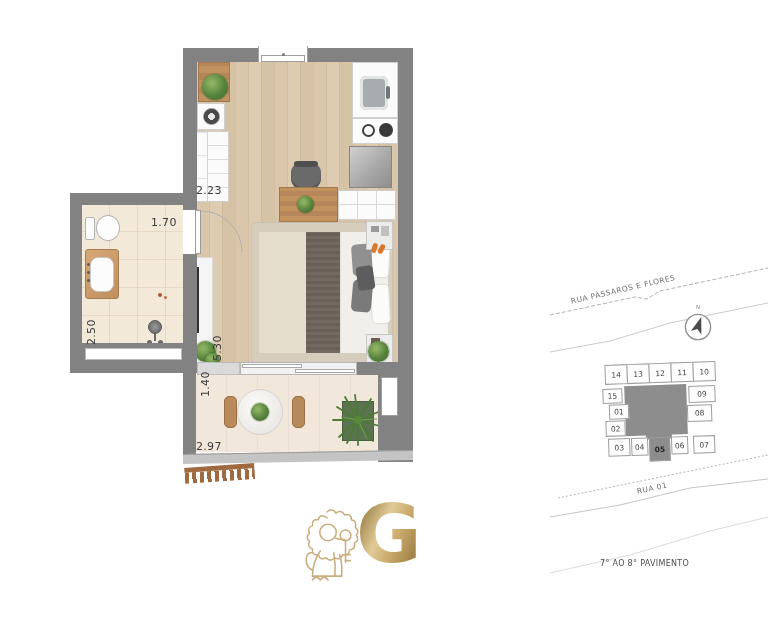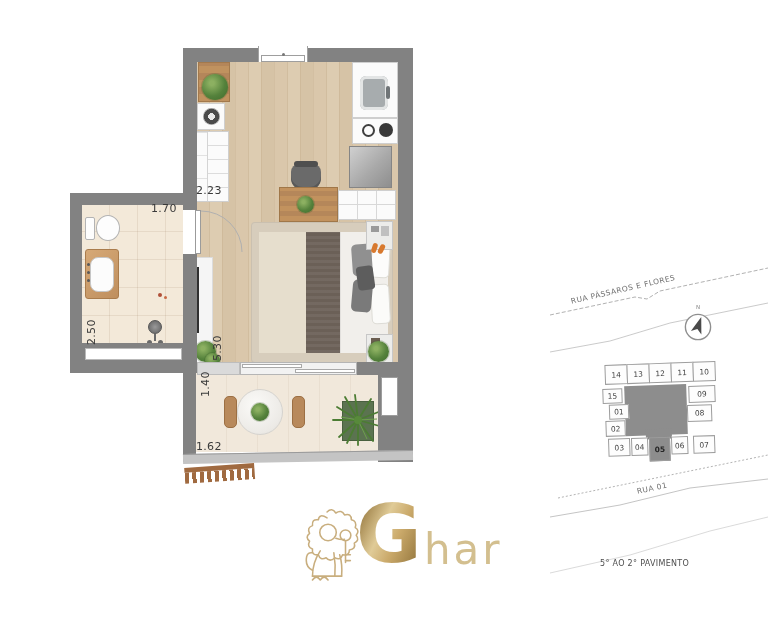--- a/index.html
+++ b/index.html
@@ -163,38 +163,38 @@
       <div class="abs" style="right:1px;bottom:1px;width:60px;height:4px;background:#fff;border:1px solid #a9a9a9"></div>
     </div>
 
     <div class="furn" style="left:183px;top:452px;width:230px;height:10px;background:#c4c4c4;border-top:1px solid #9a9a9a;transform:rotate(-1deg)"></div>
     <div class="furn" style="left:184px;top:463px;width:70px;height:17px;transform:rotate(-4deg);transform-origin:right top">
       <div class="abs" style="left:0;top:0;width:70px;height:5px;background:#a06a40"></div>
       <div class="abs" style="left:0;top:5px;width:70px;height:11px;background:repeating-linear-gradient(90deg,#a06a40 0 4px,transparent 4px 7.5px)"></div>
     </div>
 
     <span class="dim" style="left:196px;top:184px">2.23</span>
-    <span class="dim" style="left:151px;top:202px">1.70</span>
+    <span class="dim" style="left:151px;top:216px">1.70</span>
     <span class="dim v" style="left:85px;top:345px">2.50</span>
     <span class="dim v" style="left:211px;top:361px">5.30</span>
     <span class="dim v" style="left:199px;top:397px">1.40</span>
-    <span class="dim" style="left:196px;top:440px">1.62</span>
+    <span class="dim" style="left:196px;top:440px">2.97</span>
   </div>
 
   <div class="abs" style="left:545px;top:250px;width:223px;height:340px">
     <svg class="abs" style="left:5px;top:5px;width:218px;height:340px" viewBox="0 0 218 340">
       <polyline points="0,60 85,42 97,44 110,36 218,13" stroke="#a8a8a8" stroke-width="0.9" fill="none" stroke-dasharray="4,2"></polyline>
       <polyline points="0,97 60,86 120,68 218,48" stroke="#c4c4c4" stroke-width="0.9" fill="none"></polyline>
       <polyline points="8,243 218,200" stroke="#9f9f9f" stroke-width="0.8" fill="none" stroke-dasharray="2,2"></polyline>
       <polyline points="0,262 70,250 140,233 218,224" stroke="#bdbdbd" stroke-width="0.9" fill="none"></polyline>
       <polyline points="0,318 80,300 160,276 218,262" stroke="#d0d0d0" stroke-width="0.8" fill="none"></polyline>
     </svg>
     <span class="street" style="left:25px;top:47px;transform:rotate(-13deg);transform-origin:left top">RUA PÁSSAROS E FLORES</span>
     <span class="street" style="left:91px;top:237px;transform:rotate(-12deg);transform-origin:left top">RUA 01</span>
-    <span class="caption" style="left:55px;top:309px">5° AO 2° PAVIMENTO</span>
+    <span class="caption" style="left:55px;top:309px">7° AO 8° PAVIMENTO</span>
 
     <svg class="abs" style="left:138px;top:62px;width:30px;height:30px" viewBox="0 0 30 30">
       <circle cx="15" cy="15" r="12.6" fill="#ffffff" stroke="#8f8f8f" stroke-width="1.4"></circle>
       <polygon points="15,4.5 20.5,21 15,17 9.5,21" fill="#4a4a4a" transform="rotate(18 15 15)"></polygon>
     </svg>
     <span class="north-n" style="left:151px;top:54px">N</span>
 
     <div class="abs" style="left:54px;top:107px;width:122px;height:106px;transform:rotate(-2deg)">
       <div class="abs" style="left:26px;top:28px;width:62px;height:50px;background:#8d8d8d"></div>
       <div class="abs" style="left:46px;top:72px;width:26px;height:10px;background:#8d8d8d"></div>
@@ -232,16 +232,15 @@
         <path d="M52 56 l5 0"></path>
         <path d="M26 46 q-8 12 -8 26"></path>
         <path d="M40 48 q2 12 1 24"></path>
         <path d="M46 50 q3 10 2 22"></path>
         <path d="M18 72 l30 0"></path>
         <path d="M18 76 q4 -6 8 0 q4 -6 8 0"></path>
         <path d="M18 66 q-8 -4 -6 -14 q1 -5 6 -4"></path>
       </g>
     </svg>
     <span class="logo-g" style="left:66px;top:-5px">G</span>
-    <span class="logo-rest" style="left:134px;top:29px">har</span>
   </div>
 
 </div>
 
 </body></html>

